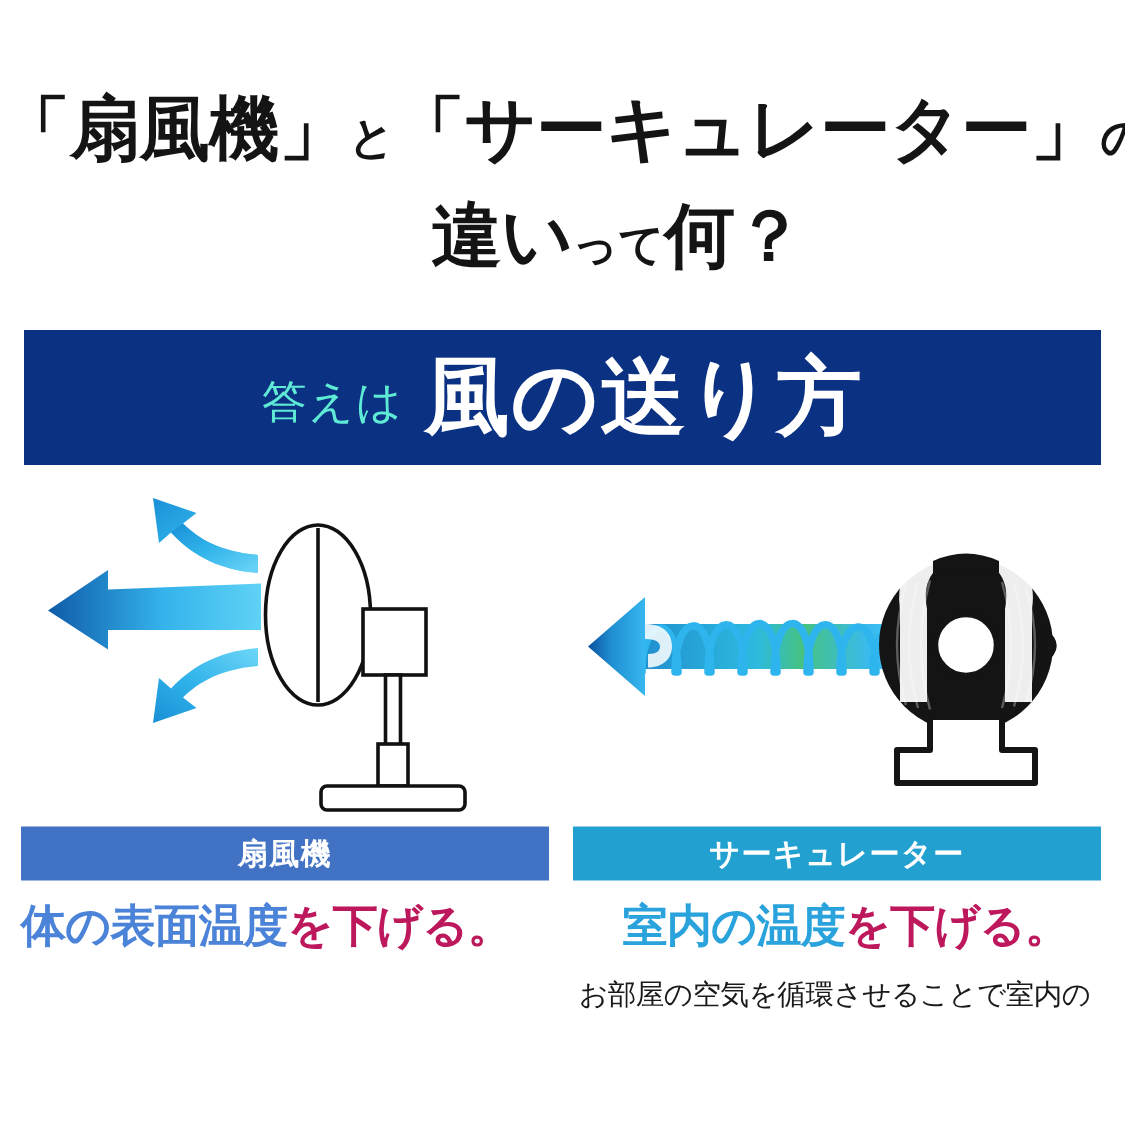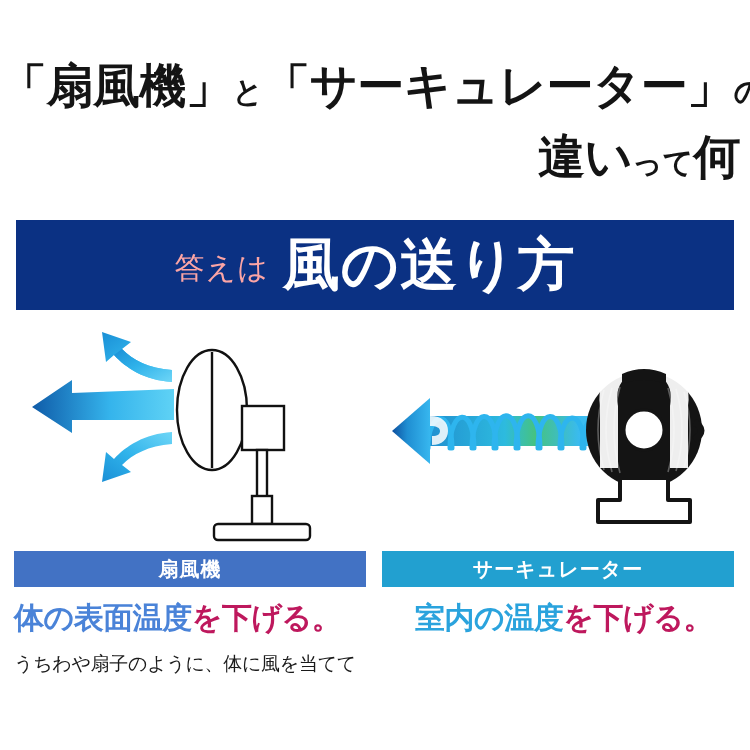--- a/index.html
+++ b/index.html
@@ -20,21 +20,21 @@
     height: 750px;
     background: #ffffff;
   }
 
   
   .headline {
     position: absolute;
     left: 0;
     top: 62px;
     width: 750px;
-    text-align: right;
+    text-align: center;
     font-weight: bold;
     color: #141414;
     line-height: 1;
     white-space: nowrap;
   }
   .headline-line1 { top: 62px; }
   .headline-line2 { top: 133px; margin-left: 37px; }
   .hl-big {
     font-size: 47px;
     letter-spacing: -0.5px;
@@ -55,21 +55,21 @@
     left: 16px;
     top: 220px;
     width: 718px;
     height: 90px;
     background: #0b3183;
     display: flex;
     align-items: center;
     justify-content: center;
   }
   .banner-small {
-    color: #fca5a5;
+    color: #5eead4;
     font-size: 30px;
     font-weight: normal;
     letter-spacing: 1px;
     margin-right: 14px;
     position: relative;
     top: 3px;
   }
   .banner-big {
     color: #ffffff;
     font-size: 57px;
@@ -319,18 +319,18 @@
   </div>
 
   <div class="col-head col-head-left">
     <span class="accent-left">体の表面温度</span><span class="plain">を下げる。</span>
   </div>
   <div class="col-head col-head-right">
     <span class="accent-right">室内の温度</span><span class="plain">を下げる。</span>
   </div>
 
   <div class="body-text body-left">
-    <div>うちわや扇子のように、体に風を当てて</div>
   </div>
   <div class="body-text body-right">
+    <div>お部屋の空気を循環させることで室内の</div>
   </div>
 
 </div>
 
 </body></html>

